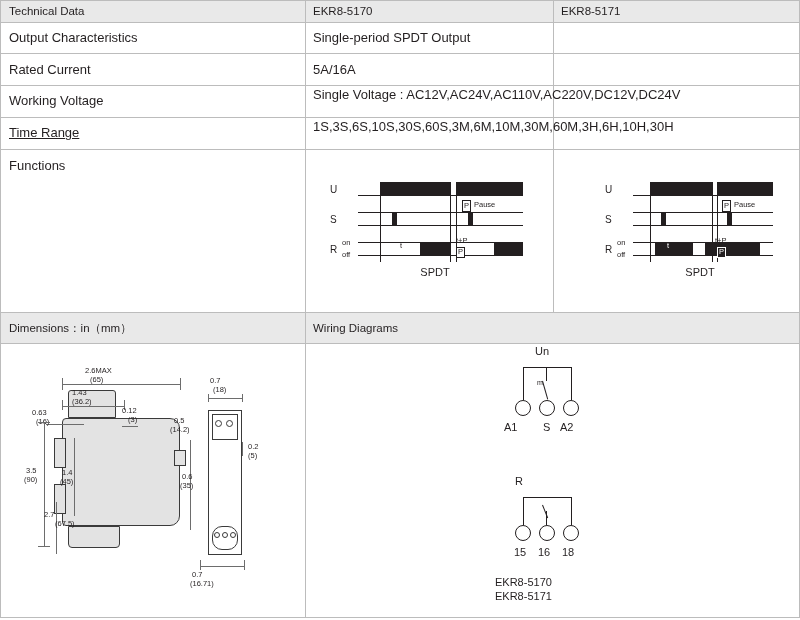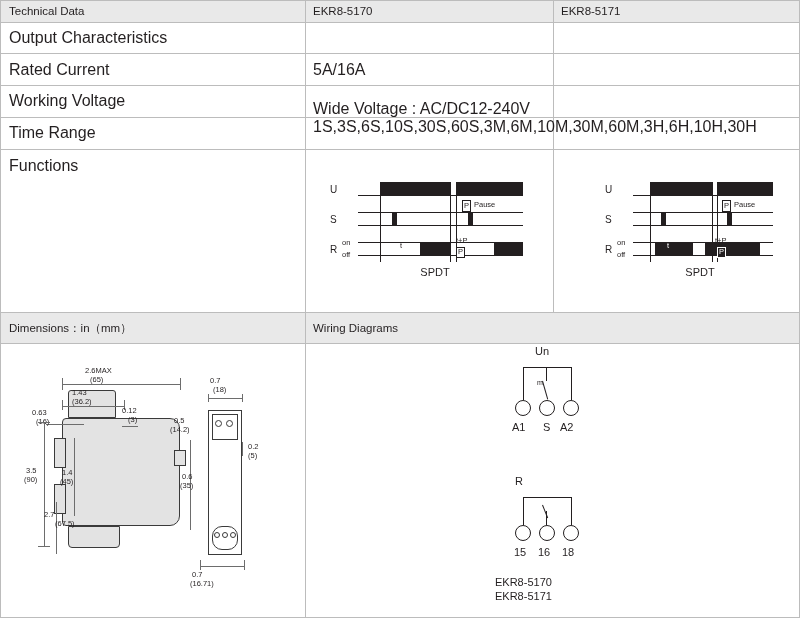--- a/index.html
+++ b/index.html
@@ -26,21 +26,21 @@
     position: absolute;
     width: 1px;
     background: #bcbcbc;
   }
   .hdr {
     position: absolute;
     background: #e9e9e9;
   }
   .cell {
     position: absolute;
-    font-size: 16px;
+    font-size: 13px;
     line-height: 15px;
     color: #231f20;
   }
   .hdr-text {
     position: absolute;
     font-size: 11.5px;
     line-height: 15px;
     color: #231f20;
   }
   
@@ -131,28 +131,29 @@
 
   <div class="hdr" style="left:1px;  top:1px; width:304px; height:21px;"></div>
   <div class="hdr" style="left:306px;top:1px; width:247px; height:21px;"></div>
   <div class="hdr" style="left:554px;top:1px; width:245px; height:21px;"></div>
 
   <div class="hdr-text" style="left:9px;  top:4px;">Technical Data</div>
   <div class="hdr-text" style="left:313px;top:4px;">EKR8-5170</div>
   <div class="hdr-text" style="left:561px;top:4px;">EKR8-5171</div>
 
   <div class="cell" style="left:9px;  top:30px;">Output Characteristics</div>
+  <div class="cell" style="left:313px;top:30px;">Single-period SPDT Output</div>
 
   <div class="cell" style="left:9px;  top:62px;">Rated Current</div>
   <div class="cell" style="left:313px;top:62px;">5A/16A</div>
 
   <div class="cell" style="left:9px;  top:93px;">Working Voltage</div>
-  <div class="cell" style="left:313px;top:101px;">Wide Voltage : AC/DC12-240V</div>
-
-  <div class="cell" style="left:9px;  top:125px;">Time Range</div>
+  <div class="cell" style="left:313px;top:87px;">Single Voltage : AC12V,AC24V,AC110V,AC220V,DC12V,DC24V</div>
+
+  <div class="cell" style="left:9px;  top:125px;text-decoration:underline;">Time Range</div>
   <div class="cell" style="left:313px;top:119px;">1S,3S,6S,10S,30S,60S,3M,6M,10M,30M,60M,3H,6H,10H,30H</div>
 
   <div class="cell" style="left:9px;  top:158px;">Functions</div>
 
   <div class="hdr" style="left:1px;  top:313px; width:304px; height:30px;"></div>
   <div class="hdr" style="left:306px;top:313px; width:493px; height:30px;"></div>
   <div class="hdr-text" style="left:9px;  top:321px;">Dimensions：in（mm）</div>
   <div class="hdr-text" style="left:313px;top:321px;">Wiring Diagrams</div>
 
   <div class="diagram" style="left:330px; top:170px; width:215px; height:110px;">
@@ -242,21 +243,21 @@
     <div class="wline" style="left:28px; top:22px; width:1px; height:33px;"></div>
     <div class="wline" style="left:51px; top:22px; width:1px; height:14px;"></div>
     <div class="wline" style="left:76px; top:22px; width:1px; height:33px;"></div>
 
     <div class="wline" style="left:47px; top:36px; width:1px; height:19px; transform:rotate(-16deg); transform-origin:top;"></div>
     <div class="dim" style="left:42px; top:33px; font-size:7px;">m</div>
 
     <div class="term" style="left:20px; top:55px;"></div>
     <div class="term" style="left:44px; top:55px;"></div>
     <div class="term" style="left:68px; top:55px;"></div>
-    <div class="wire-label" style="left:17px; top:76px;">A1</div>
+    <div class="wire-label" style="left:9px; top:76px;">A1</div>
     <div class="wire-label" style="left:48px; top:76px;">S</div>
     <div class="wire-label" style="left:65px; top:76px;">A2</div>
 
     <div class="wire-label" style="left:20px; top:130px;">R</div>
     <div class="wline" style="left:28px; top:152px; width:48px; height:1px;"></div>
     <div class="wline" style="left:28px; top:152px; width:1px; height:28px;"></div>
     <div class="wline" style="left:76px; top:152px; width:1px; height:28px;"></div>
     <div class="wline" style="left:51px; top:166px; width:1px; height:14px;"></div>
     <div class="wline" style="left:47px; top:160px; width:1px; height:14px; transform:rotate(-22deg); transform-origin:top;"></div>
 

